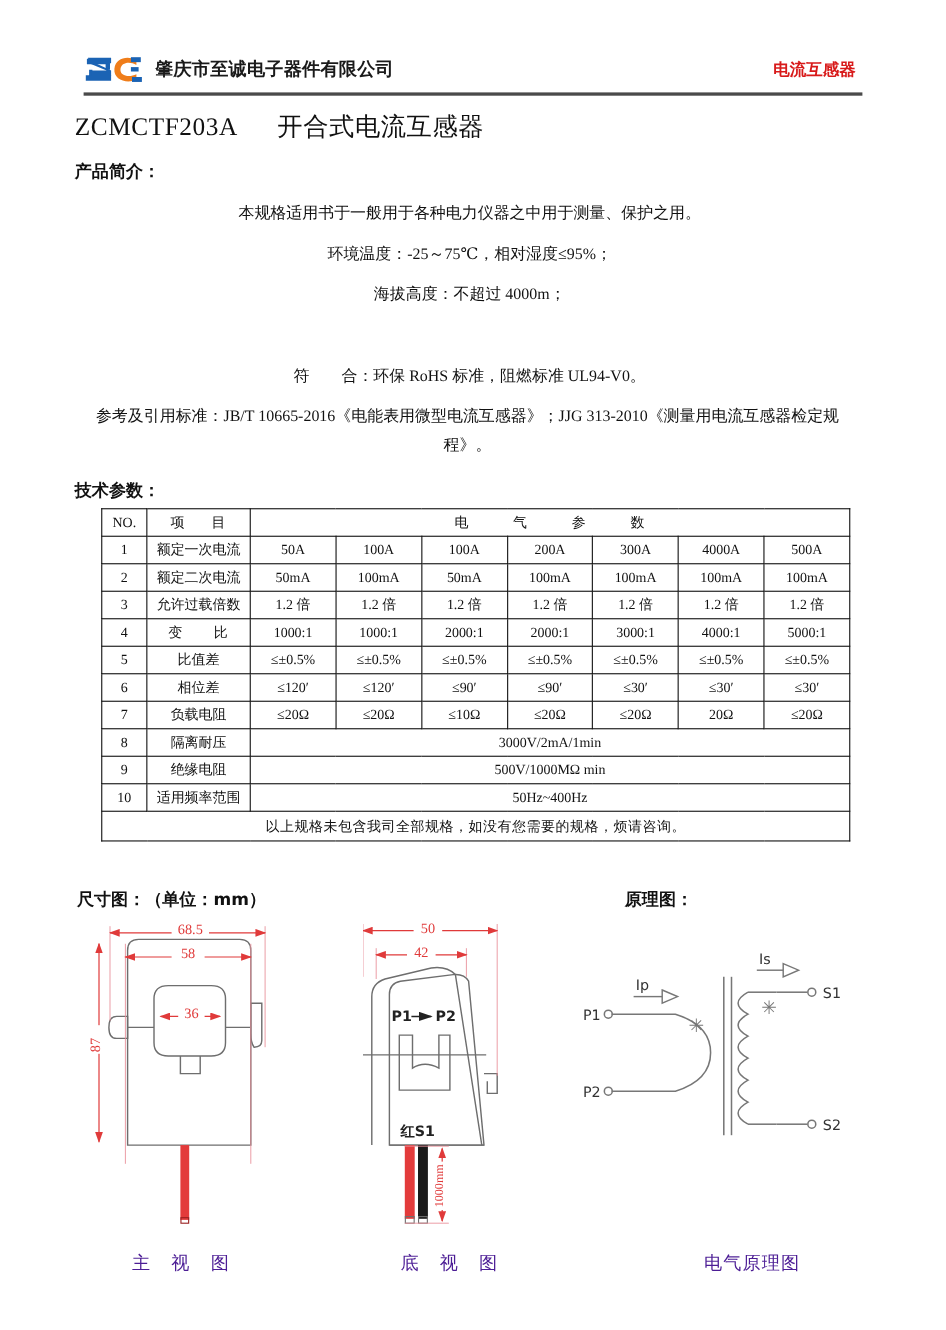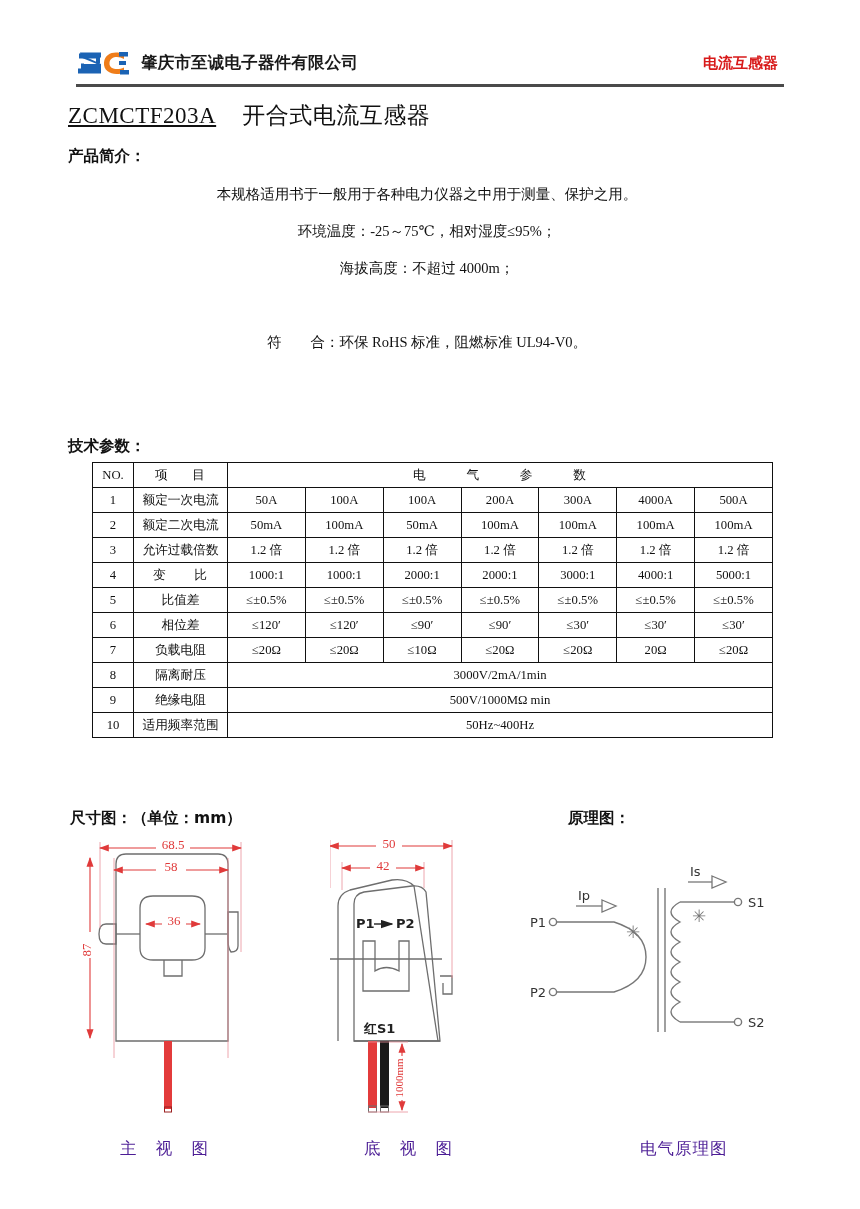--- a/index.html
+++ b/index.html
@@ -33,21 +33,21 @@
   .header-rule{
     position:absolute;left:76px;top:84px;width:708px;height:3px;
     background:#4a4a4a;
   }
 
   
   .doc-title{
     position:absolute;left:68px;top:100px;
     font-size:23px;font-weight:400;letter-spacing:.5px;white-space:nowrap;
   }
-  .doc-title .code{margin-right:26px;text-decoration:underline;}
+  .doc-title .code{margin-right:36px;}
 
   
   .section-head{
     position:absolute;left:68px;font-size:15.5px;font-weight:700;
     font-family:"DejaVu Sans","Liberation Sans",sans-serif;
   }
   #p-intro-head{top:146px;}
   #p-tech-head{top:436px;}
   .para{
     position:absolute;left:68px;width:718px;
@@ -140,20 +140,21 @@
   </div>
 
   <div class="section-head" id="p-intro-head">产品简介：</div>
 
   <div class="para" id="para1">本规格适用书于一般用于各种电力仪器之中用于测量、保护之用。</div>
   <div class="para" id="para2">环境温度：-25～75℃，相对湿度≤95%；</div>
   <div class="para" id="para3">海拔高度：不超过 4000m；</div>
   <div class="para" id="para5">
     <span>符　　合：</span><span>环保 RoHS 标准，阻燃标准 UL94-V0。</span>
   </div>
+  <div class="para" id="para6">参考及引用标准：JB/T 10665-2016《电能表用微型电流互感器》；JJG 313-2010《测量用电流互感器检定规程》。</div>
 
   <div class="section-head" id="p-tech-head">技术参数：</div>
 
   <table class="spec-table">
     <tbody>
       <tr>
         <td class="c-no">NO.</td>
         <td class="c-item hdr-item">项　目</td>
         <td class="hdr-param" colspan="7">电　气　参　数</td>
       </tr>
@@ -251,20 +252,23 @@
         <td class="c-no">9</td>
         <td class="c-item">绝缘电阻</td>
         <td colspan="7">500V/1000MΩ min</td>
       </tr>
       <tr>
         <td class="c-no">10</td>
         <td class="c-item">适用频率范围</td>
         <td colspan="7">50Hz~400Hz</td>
       </tr>
 
+      <tr class="note-row">
+        <td colspan="9">以上规格未包含我司全部规格，如没有您需要的规格，烦请咨询。</td>
+      </tr>
     </tbody>
   </table>
 
   <div class="dim-head" id="dim-head">尺寸图：（单位：mm）</div>
   <div class="dim-head" id="sch-head">原理图：</div>
 
   <div class="fig" id="fig-front">
     <svg width="250" height="300" viewBox="0 0 250 300" xmlns="http://www.w3.org/2000/svg">
       <defs>
         <marker id="ah" markerWidth="9" markerHeight="9" refX="8" refY="3.2" orient="auto">

